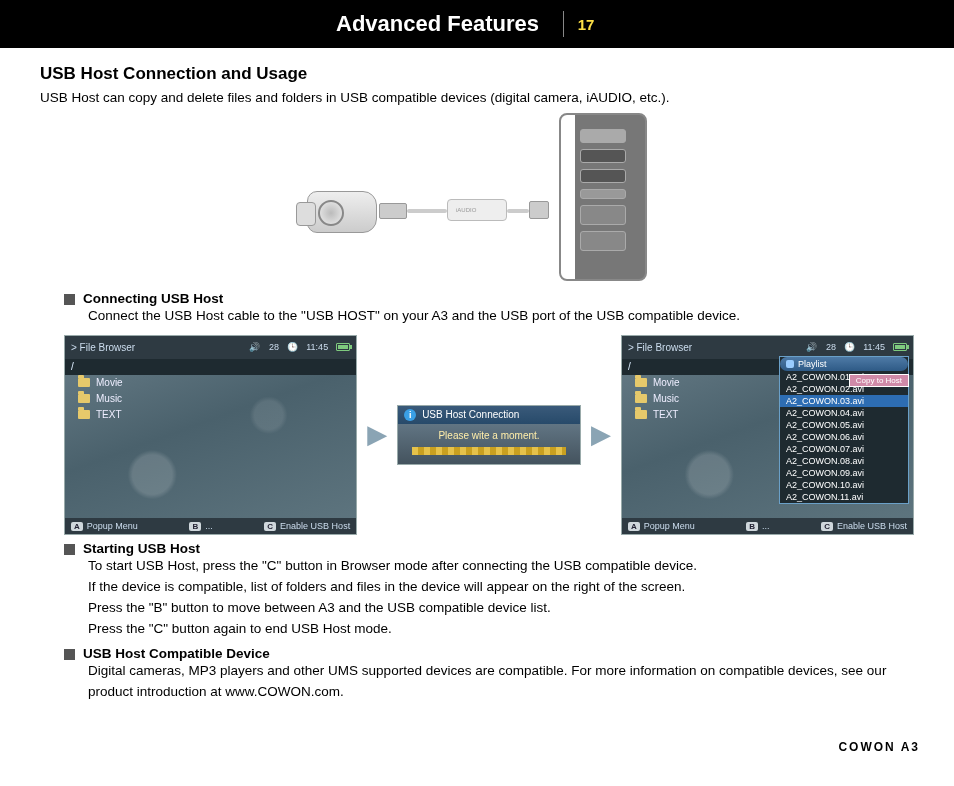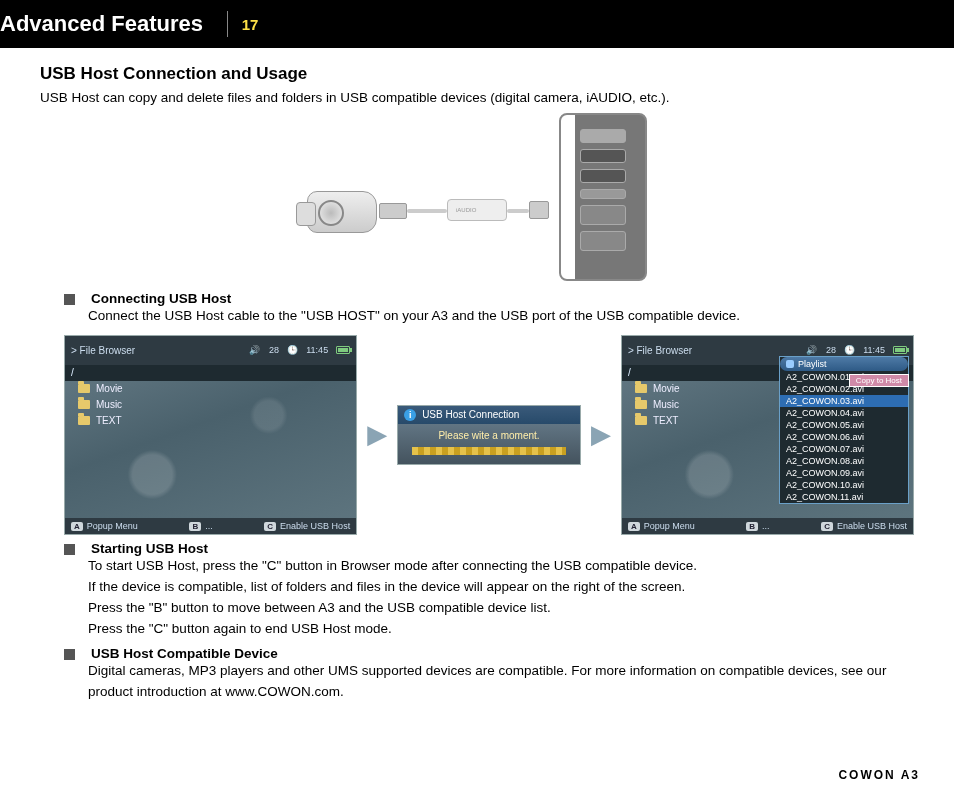--- a/index.html
+++ b/index.html
@@ -12,21 +12,21 @@
     height: 786px;
     overflow: hidden;
     position: relative;
   }
   .topbar {
     background: #000;
     color: #fff;
     height: 48px;
     display: flex;
     align-items: center;
-    justify-content: flex-start;
+    justify-content: center;
     padding-right: 20px;
   }
   .topbar-title {
     font-size: 22px;
     font-weight: bold;
     padding-right: 14px;
   }
   .topbar-divider {
     width: 1px;
     height: 26px;
@@ -101,21 +101,21 @@
   .device .port:nth-child(2){ background:#555;}
   .device .port:nth-child(3){ background:#555;}
   .device .port:nth-child(4){ height:10px;}
   .device .port:nth-child(5){ height:20px; background:#888;}
   .device .port:nth-child(6){ height:20px; background:#888;}
   
   .sub {
     margin-left: 24px;
     font-size: 13.5px;
   }
-  .sub-row { display:flex; align-items:flex-start; gap:16px; margin-top:6px;}
+  .sub-row { display:flex; align-items:flex-start; gap:8px; margin-top:6px;}
   .bullet {
     width:11px; height:11px;
     background:#555;
     margin-top:3px;
     flex:0 0 11px;
   }
   .sub-head { font-weight:bold; font-size:13.5px;}
   .sub-body { font-size:13.5px; margin-left:24px; line-height:1.55;}
   
   .shots {
@@ -131,21 +131,21 @@
     background: linear-gradient(160deg,#6a7f8a 0%, #4a616c 45%, #5f7680 100%);
     position:relative;
     border:1px solid #9aa;
     overflow:hidden;
   }
   .fb .swirl { position:absolute; inset:0; background:
     radial-gradient(circle at 30% 70%, rgba(255,255,255,0.15) 0 8%, transparent 10%),
     radial-gradient(circle at 70% 40%, rgba(255,255,255,0.1) 0 6%, transparent 8%);
   }
   .fb-top {
-    height:29px; background:#2e3a42; color:#cde; font-size:10px;
+    height:23px; background:#2e3a42; color:#cde; font-size:10px;
     display:flex; align-items:center; padding:0 6px; justify-content:space-between;
     position:relative; z-index:2;
   }
   .fb-top-right { display:flex; gap:8px; align-items:center; font-size:9px;}
   .batt { width:14px; height:8px; border:1px solid #7eca7e; border-radius:1px; position:relative;}
   .batt::after{content:"";position:absolute;right:-3px;top:1px;width:2px;height:4px;background:#7eca7e;}
   .batt-fill{position:absolute;inset:1px;background:#7eca7e;}
   .fb-path { height:16px; background:#1e2a30; color:#def; font-size:10px; padding:2px 6px; position:relative; z-index:2;}
   .fb-list { position:relative; z-index:2;}
   .fb-item { height:16px; font-size:10px; color:#eef; display:flex; align-items:center; gap:6px; padding-left:13px;}
@@ -188,21 +188,21 @@
     height:18px;background:linear-gradient(#3a5a7a,#274a6a);
     color:#fff;font-size:10px;display:flex;align-items:center;gap:6px;padding:0 6px;
   }
   .info-icon{width:12px;height:12px;border-radius:50%;background:#3aa0e6;color:#fff;font-size:9px;display:flex;align-items:center;justify-content:center;font-weight:bold;}
   .popup-body{color:#ffeeaa;font-size:10px;text-align:center;padding-top:6px;}
   .popup-bar{margin:6px 14px 0;height:8px;background:repeating-linear-gradient(90deg,#e6c24a 0 6px,#c9a020 6px 12px);}
   .arrow{ font-size:26px;color:#8aa4b4;}
   
   .footer{
     position:absolute;
-    bottom:4px; right:34px;
+    bottom:32px; right:34px;
     font-size:12px; letter-spacing:2px;
     font-weight:bold;
   }
 </style>
 </head>
 <body>
 
 <div class="topbar">
   <span class="topbar-title">Advanced Features</span>
   <span class="topbar-divider"></span>

